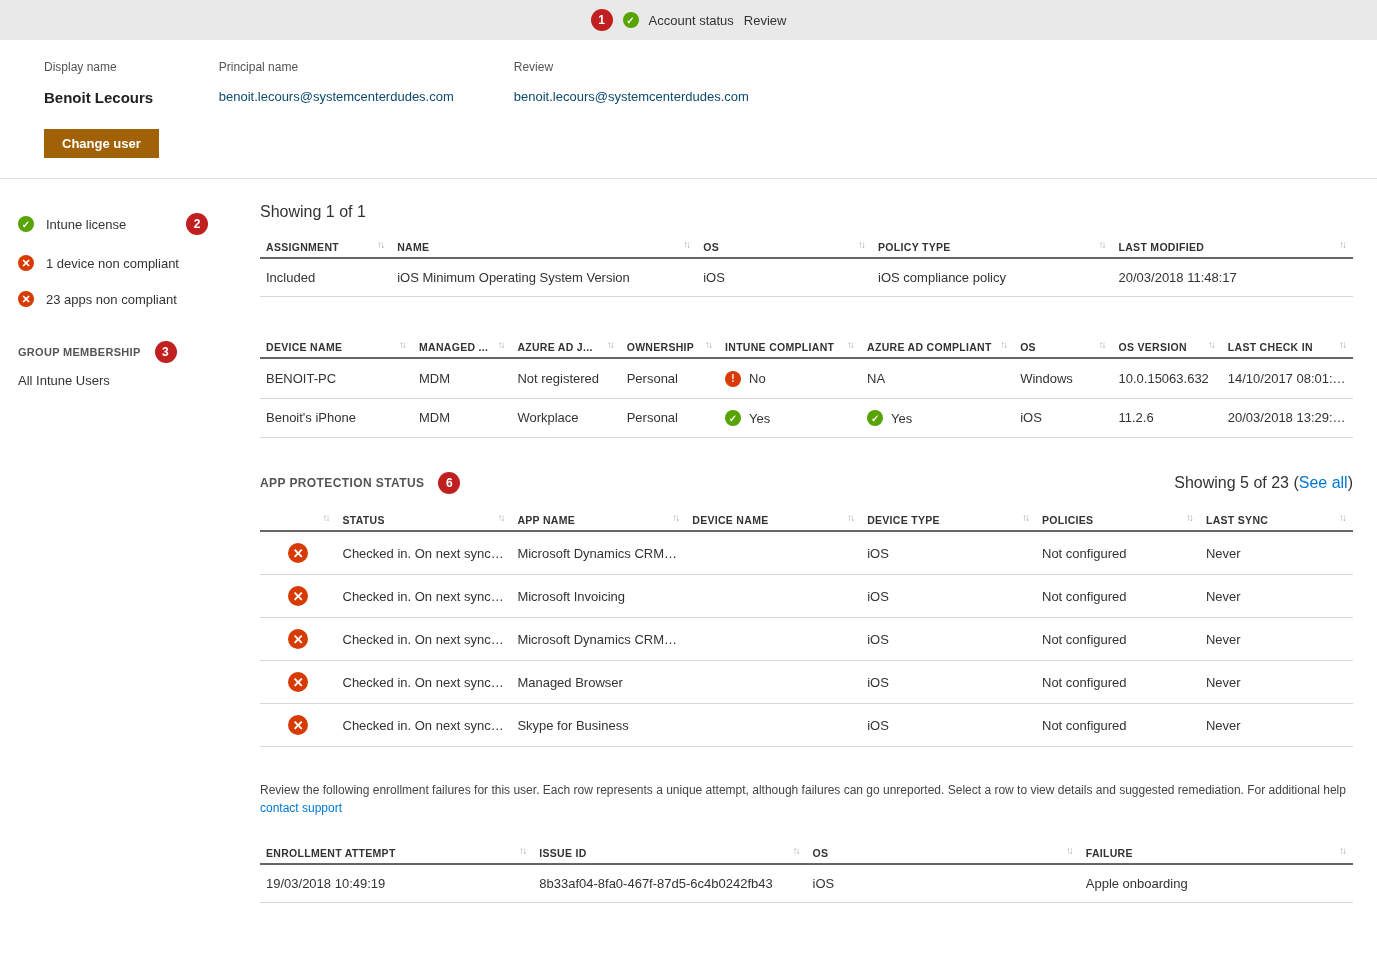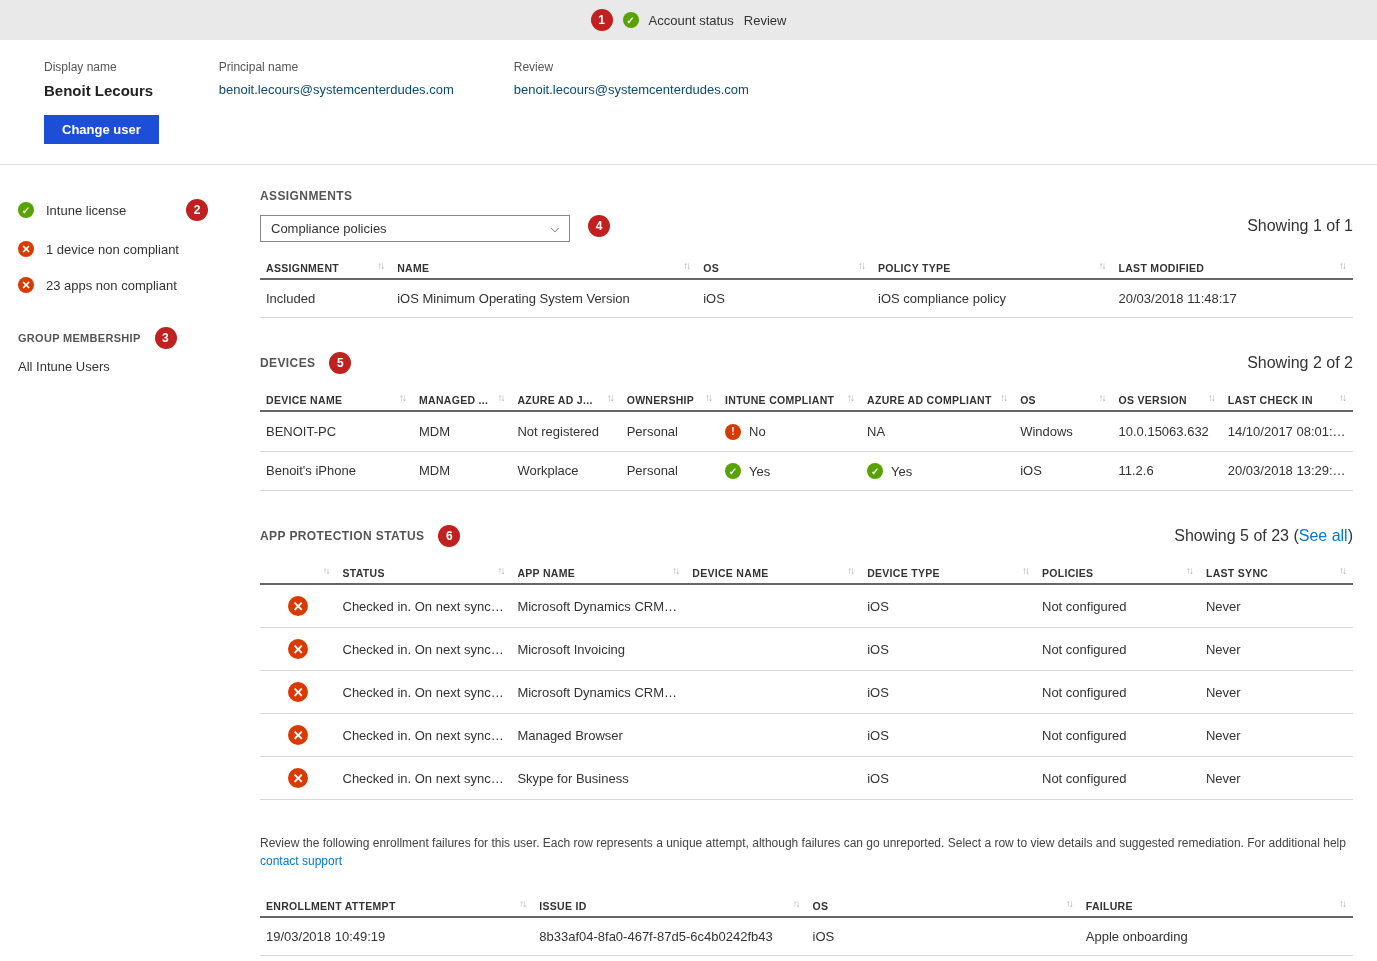--- a/index.html
+++ b/index.html
@@ -9,26 +9,26 @@
     .top-banner-content { display: flex; align-items: center; gap: 10px; }
     
     .marker { width: 22px; height: 22px; background: #c02020; color: #fff; border-radius: 50%; display: inline-flex; align-items: center; justify-content: center; font-size: 12px; font-weight: 600; flex-shrink: 0; }
 
     .ok-icon, .err-icon, .warn-icon { width: 16px; height: 16px; border-radius: 50%; display: inline-flex; align-items: center; justify-content: center; color: #fff; font-size: 10px; font-weight: bold; flex-shrink: 0; }
     .ok-icon { background: #57a300; }
     .err-icon { background: #d83b01; font-size: 11px; }
     .warn-icon { background: #d83b01; }
 
     .user-header { padding: 20px 40px 20px 44px; display: flex; gap: 60px; border-bottom: 1px solid #e0e0e0; }
-    .uh-block { display: flex; flex-direction: column; gap: 8px; }
+    .uh-block { display: flex; flex-direction: column; gap: 15px; }
     .uh-label { color: #555; font-size: 12px; }
     .uh-value { color: #0c4a6e; font-size: 13px; }
     .uh-value.bold { font-weight: 700; font-size: 15px; color: #222; }
     
-    .change-user-btn { background: #1d4ed8; color: #fff; border: none; padding: 7px 18px; font-size: 13px; font-weight: 600; cursor: pointer; margin-top: 8px; width: fit-content; }
+    .change-user-btn { background: #a16207; color: #fff; border: none; padding: 7px 18px; font-size: 13px; font-weight: 600; cursor: pointer; margin-top: 8px; width: fit-content; }
 
     .body-cols { display: flex; }
     .left-col { width: 230px; padding: 24px 18px 20px 18px; flex-shrink: 0; }
     .right-col { flex: 1; padding: 24px 24px 40px 30px; min-width: 0; }
 
     .status-row { display: flex; align-items: center; gap: 12px; padding: 10px 0; position: relative; }
     .status-row .marker { margin-left: auto; margin-right: 4px; }
 
     .section-label { color: #555; font-size: 11px; font-weight: 700; letter-spacing: 0.3px; text-transform: uppercase; margin-top: 24px; display: flex; align-items: center; gap: 14px; text-align: right; }
     .group-item { padding: 10px 0 0 0; color: #333; }
@@ -101,33 +101,21 @@
     <div class="section-label">
       <span>GROUP MEMBERSHIP</span>
       <span class="marker">3</span>
     </div>
     <div class="group-item">All Intune Users</div>
   </div>
 
   <div class="right-col">
 
     <div class="panel">
-      <div class="panel-head">
-        <div class="panel-title">
-          <span>ASSIGNMENTS</span>
-        </div>
-      </div>
       <div style="display:flex; align-items:center; justify-content:space-between;">
-        <div style="display:flex; align-items:center; gap:18px;">
-          <div class="dropdown">
-            <span>Compliance policies</span>
-            <span class="chevron">⌵</span>
-          </div>
-          <span class="marker">4</span>
-        </div>
         <span class="panel-showing">Showing 1 of 1</span>
       </div>
       <table>
         <colgroup>
             <col style="width:12%">
             <col style="width:28%">
             <col style="width:16%">
             <col style="width:22%">
             <col style="width:22%">
           </colgroup>
@@ -146,27 +134,20 @@
               <td>iOS Minimum Operating System Version</td>
               <td>iOS</td>
               <td>iOS compliance policy</td>
               <td>20/03/2018 11:48:17</td>
             </tr>
           </tbody>
       </table>
     </div>
 
     <div class="panel">
-      <div class="panel-head">
-        <div class="panel-title">
-          <span>DEVICES</span>
-          <span class="marker">5</span>
-        </div>
-        <span class="panel-showing">Showing 2 of 2</span>
-      </div>
       <table>
         <colgroup>
           <col style="width:14%">
             <col style="width:9%">
             <col style="width:10%">
             <col style="width:9%">
           <col style="width:13%">
             <col style="width:14%">
             <col style="width:9%">
             <col style="width:10%">

